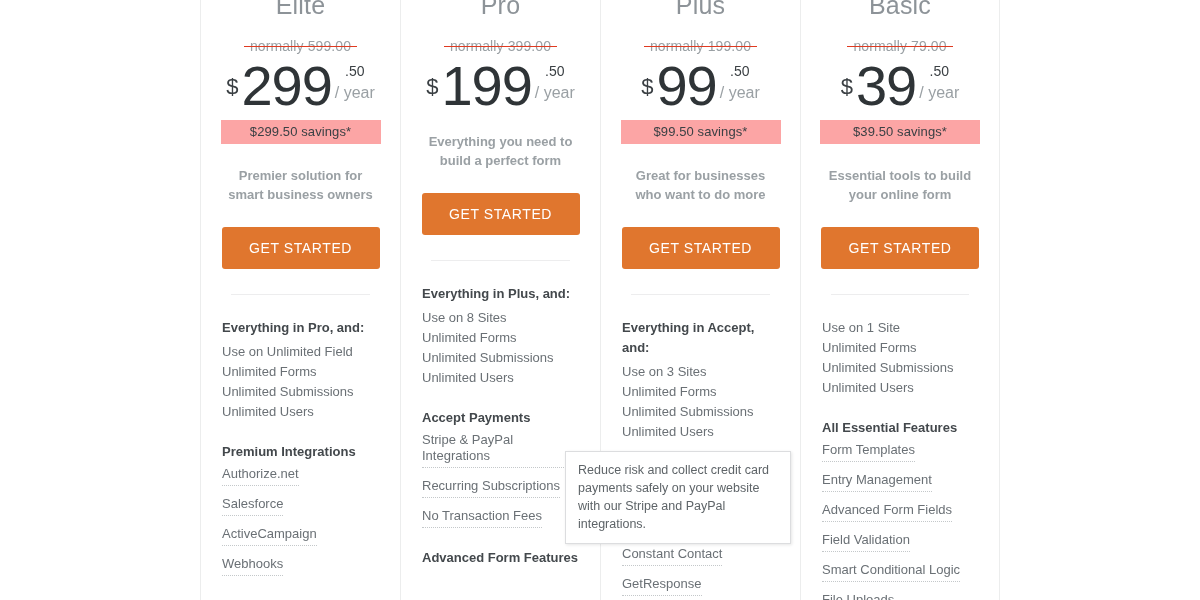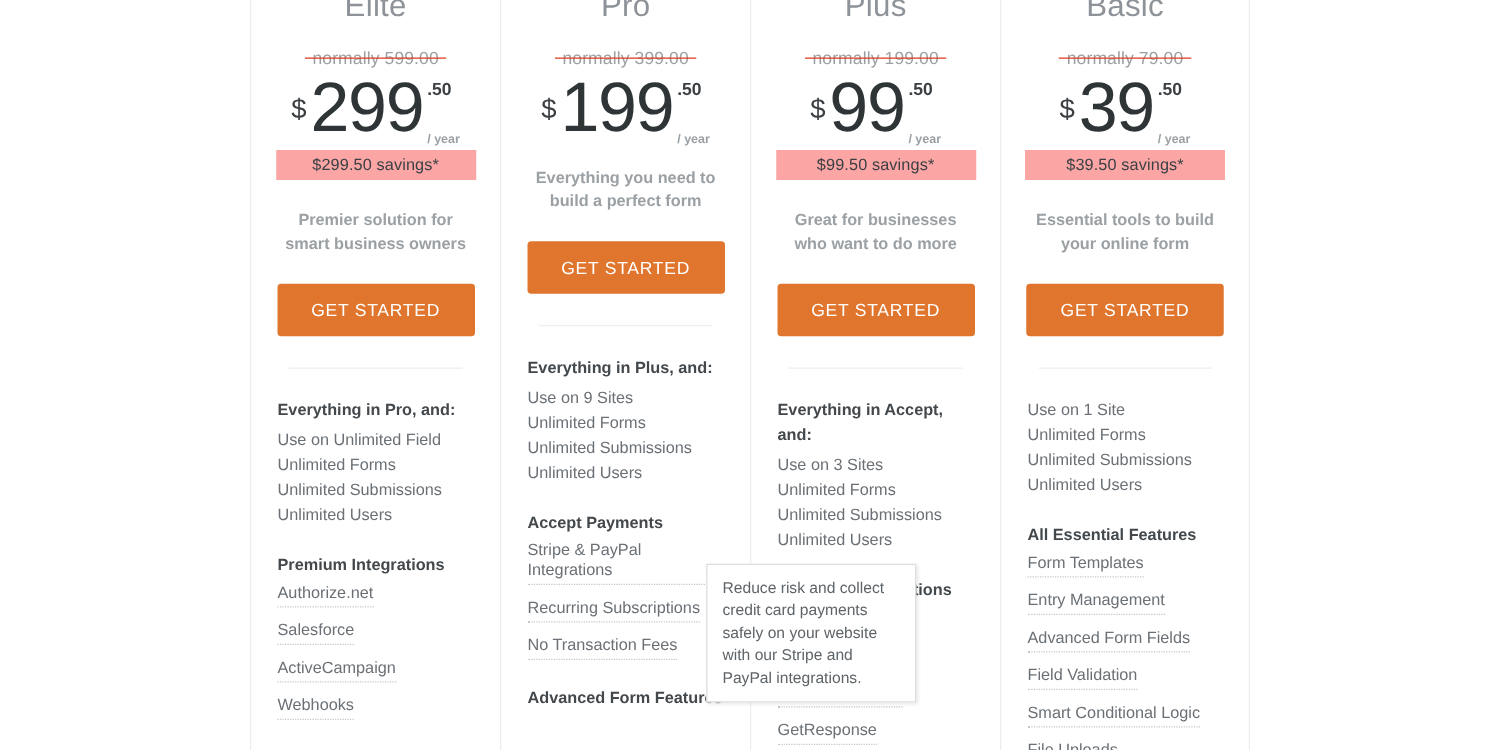--- a/index.html
+++ b/index.html
@@ -87,34 +87,33 @@
   .amount {
     font-size: 56px;
     font-weight: 300;
     color: #2f3437;
     line-height: 56px;
     letter-spacing: -1px;
   }
   .price-right {
     display: flex;
     flex-direction: column;
-    align-items: flex-start;
+    align-items: center;
     margin-left: 3px;
     margin-top: 6px;
-    font-weight: bold;
   }
   .cents {
     font-size: 14px;
     color: #3b4044;
     line-height: 14px;
   }
   .per {
-    font-size: 10px;
+    font-size: 16px;
     color: #9aa0a4;
-    margin-top: 28px;
+    margin-top: 9px;
     line-height: 11px;
   }
   .savings {
     display: block;
     margin: 10px auto 0 auto;
     background: #fca5a5;
     color: #3b4044;
     font-size: 13px;
     padding: 4px 0 5px 0;
     width: 160px;
@@ -176,21 +175,21 @@
     font-weight: 300;
     border-bottom: 1px dotted #c4c8ca;
     width: fit-content;
     padding-bottom: 3px;
     cursor: help;
   }
   .tooltip {
     position: absolute;
     left: 565px;
     top: 451px;
-    width: 168px;
+    width: 226px;
     box-sizing: border-box;
     background: #ffffff;
     border: 1px solid #dcdddf;
     box-shadow: 1px 1px 3px rgba(0,0,0,.10);
     padding: 9px 12px 10px 12px;
     font-size: 12.5px;
     line-height: 18px;
     color: #5e6468;
     font-weight: 300;
     z-index: 50;
@@ -246,21 +245,21 @@
             <span class="cents">.50</span>
             <span class="per">/ year</span>
           </span>
         </div>
         <div class="tagline">Everything you need to build a perfect form</div>
         <button class="cta">GET STARTED</button>
         <div class="rule"></div>
       </div>
       <div class="features">
         <div class="feat-head">Everything in Plus, and:</div>
-        <div class="feat-plain">Use on 9 Sites</div>
+        <div class="feat-plain">Use on 8 Sites</div>
         <div class="feat-plain">Unlimited Forms</div>
         <div class="feat-plain">Unlimited Submissions</div>
         <div class="feat-plain">Unlimited Users</div>
         <div class="feat-head spaced">Accept Payments</div>
         <span class="feat-link">Stripe &amp; PayPal Integrations</span>
         <span class="feat-link">Recurring Subscriptions</span>
         <span class="feat-link">No Transaction Fees</span>
         <div class="feat-head spaced">Advanced Form Features</div>
 
       </div>

